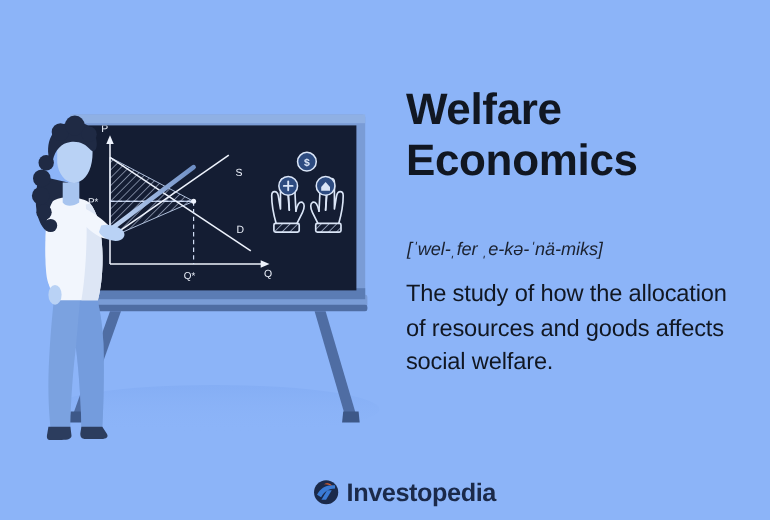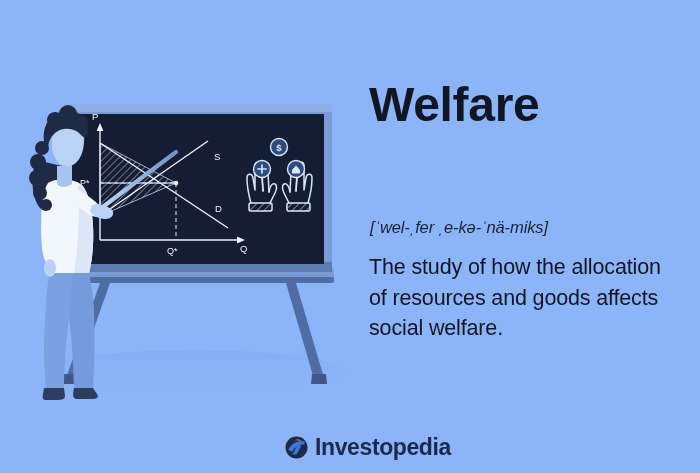--- a/index.html
+++ b/index.html
@@ -39,21 +39,21 @@
     left: 366px;
     top: 0;
     width: 334px;
     height: 420px;
   }
   #term-title {
     position: absolute;
     left: 3px;
     top: 78px;
     width: 320px;
-    font-size: 48px;
+    font-size: 40px;
     font-weight: bold;
     line-height: 1.14;
     color: #111722;
     letter-spacing: -0.3px;
   }
   #pronunciation {
     position: absolute;
     left: 4px;
     top: 203px;
     width: 320px;
@@ -264,20 +264,21 @@
         <circle cx="55" cy="120" r="8" fill="#1f2a44"></circle>
         <circle cx="68" cy="114" r="9" fill="#1f2a44"></circle>
         <circle cx="81" cy="122" r="7" fill="#1f2a44"></circle>
       </g>
     </svg>
   </div>
 
   <div id="text-panel">
     <div id="term-title">
       <div>Welfare</div>
+      <div>Economics</div>
     </div>
     <div id="pronunciation">[ˈwel-ˌfer ˌe-kə-ˈnä-miks]</div>
     <div id="definition">The study of how the allocation of resources and goods affects social welfare.</div>
   </div>
 
   <div id="brand">
     <span id="brand-mark">
       <svg width="23" height="23" viewBox="0 0 23 23" xmlns="http://www.w3.org/2000/svg">
         <circle cx="11.5" cy="11.5" r="11" fill="#1b2a4a"></circle>
         <path d="M3.2 13.8 C6 8.5 11 5 16.5 5.2 L19.6 5.2 L19.6 8.2

